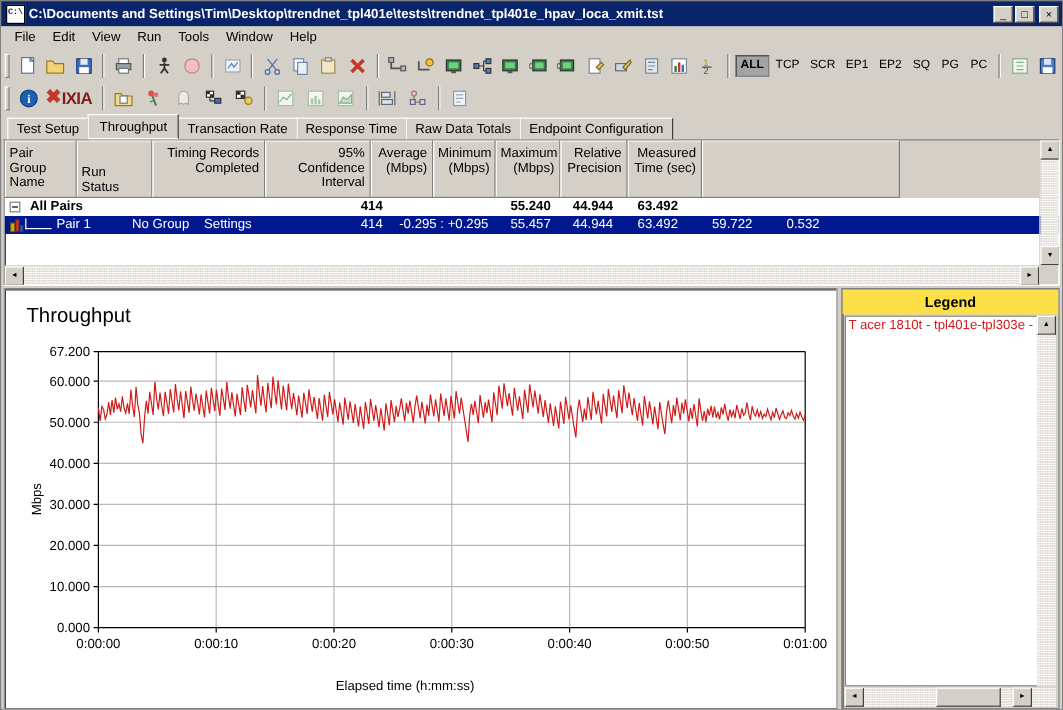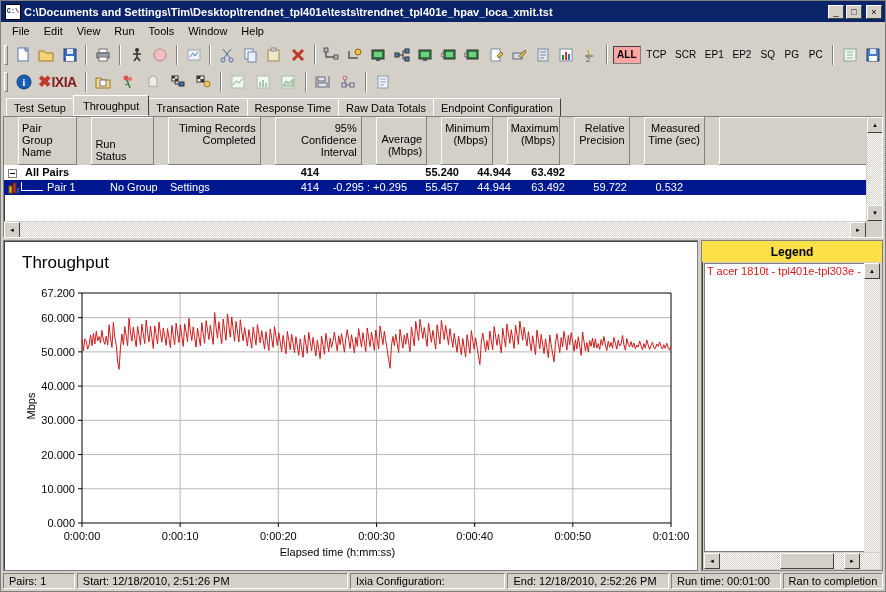--- a/index.html
+++ b/index.html
@@ -89,21 +89,21 @@
     margin: 0 1px;
   }
   .tb-btn svg { display: block; }
   .tb-text {
     height: 18px; min-width: 22px;
     display: flex; align-items: center; justify-content: center;
     font-size: 10px; color: #000; padding: 0 4px; margin: 0 1px;
     font-family: "Liberation Sans", sans-serif;
   }
   .tb-text.active {
-    background: #fca5a5;
+    background: #a3a3a3;
     border: 1px solid #808080;
     border-top-color: #404040; border-left-color: #404040;
     font-weight: bold;
   }
   .ixia-logo {
     display: flex; align-items: center; margin: 0 4px 0 2px;
   }
   .ixia-logo .x { color: #c0392b; font-weight: bold; font-size: 16px; line-height: 16px; }
   .ixia-logo .w { color: #7f1d1d; font-weight: bold; font-size: 14px; letter-spacing: -0.5px; }
 
@@ -159,21 +159,20 @@
   .gh {
     border-right: 1px solid #808080;
     border-bottom: 1px solid #808080;
     background: #d4d0c8;
     box-shadow: inset 1px 1px 0 #fff;
     font-size: 11px; color: #000;
     padding: 2px 4px;
     display: flex; align-items: flex-end;
     line-height: 12px;
     overflow: hidden;
-    margin-left: 14px;
   }
   .gh.ralign { justify-content: flex-end; text-align: right; }
   .grid-body { background: #fff; }
   .grow {
     display: flex; height: 15px; align-items: center;
     font-size: 11px;
   }
   .grow.total { font-weight: bold; background: #fff; color: #000; }
   .grow.selected { background: #00188f; color: #fff; }
   .gc { padding: 0 4px; overflow: hidden; white-space: nowrap; line-height: 15px; }
@@ -622,21 +621,21 @@
   <div class="table-panel">
     <div class="grid-head">
       <div class="gh" style="width:60px;align-items:flex-start;padding-top:5px">Pair Group<br>Name</div>
       <div class="gh" style="width:63px">Run Status</div>
       <div class="gh ralign" style="width:94px;align-items:flex-start;padding-top:5px">
           <span style="display:block;text-align:right;width:100%">Timing Records<br>Completed</span>
         </div>
       <div class="gh ralign" style="width:88px;align-items:flex-start;padding-top:5px">
           <span style="display:block;text-align:right;width:100%">95% Confidence<br>Interval</span>
         </div>
-      <div class="gh ralign" style="width:52px;align-items:flex-start;padding-top:16px">
+      <div class="gh ralign" style="width:52px;align-items:flex-start;padding-top:5px">
           <span style="display:block;text-align:right;width:100%">Average<br>(Mbps)</span>
         </div>
       <div class="gh ralign" style="width:52px;align-items:flex-start;padding-top:5px">
           <span style="display:block;text-align:right;width:100%">Minimum<br>(Mbps)</span>
         </div>
       <div class="gh ralign" style="width:54px;align-items:flex-start;padding-top:5px">
           <span style="display:block;text-align:right;width:100%">Maximum<br>(Mbps)</span>
         </div>
       <div class="gh ralign" style="width:56px;align-items:flex-start;padding-top:5px">
           <span style="display:block;text-align:right;width:100%">Relative<br>Precision</span>
@@ -770,22 +769,14 @@
         <div style="position:absolute;top:16px;bottom:0;left:0;right:0;background:repeating-conic-gradient(#d4d0c8 0% 25%, #fff 0% 50%) 0 0/2px 2px"></div>
       </div>
       <div style="position:absolute;left:2px;right:2px;bottom:1px;height:16px;background:repeating-conic-gradient(#d4d0c8 0% 25%, #fff 0% 50%) 0 0/2px 2px">
         <div class="sb-arrow" style="left:0;top:0">◄</div>
         <div class="sb-thumb" style="left:76px;top:0;width:54px;height:16px"></div>
         <div class="sb-arrow" style="right:20px;top:0">►</div>
       </div>
     </div>
   </div>
 
-  <div class="statusbar">
-    <div class="sbcell" style="width:72px">Pairs: 1</div>
-    <div class="sbcell" style="width:272px">Start: 12/18/2010, 2:51:26 PM</div>
-    <div class="sbcell" style="width:156px">Ixia Configuration:</div>
-    <div class="sbcell" style="width:162px">End: 12/18/2010, 2:52:26 PM</div>
-    <div class="sbcell" style="width:110px">Run time: 00:01:00</div>
-    <div class="sbcell sb-grip-end">Ran to completion</div>
-  </div>
 
 </div>
 
 </body></html>

